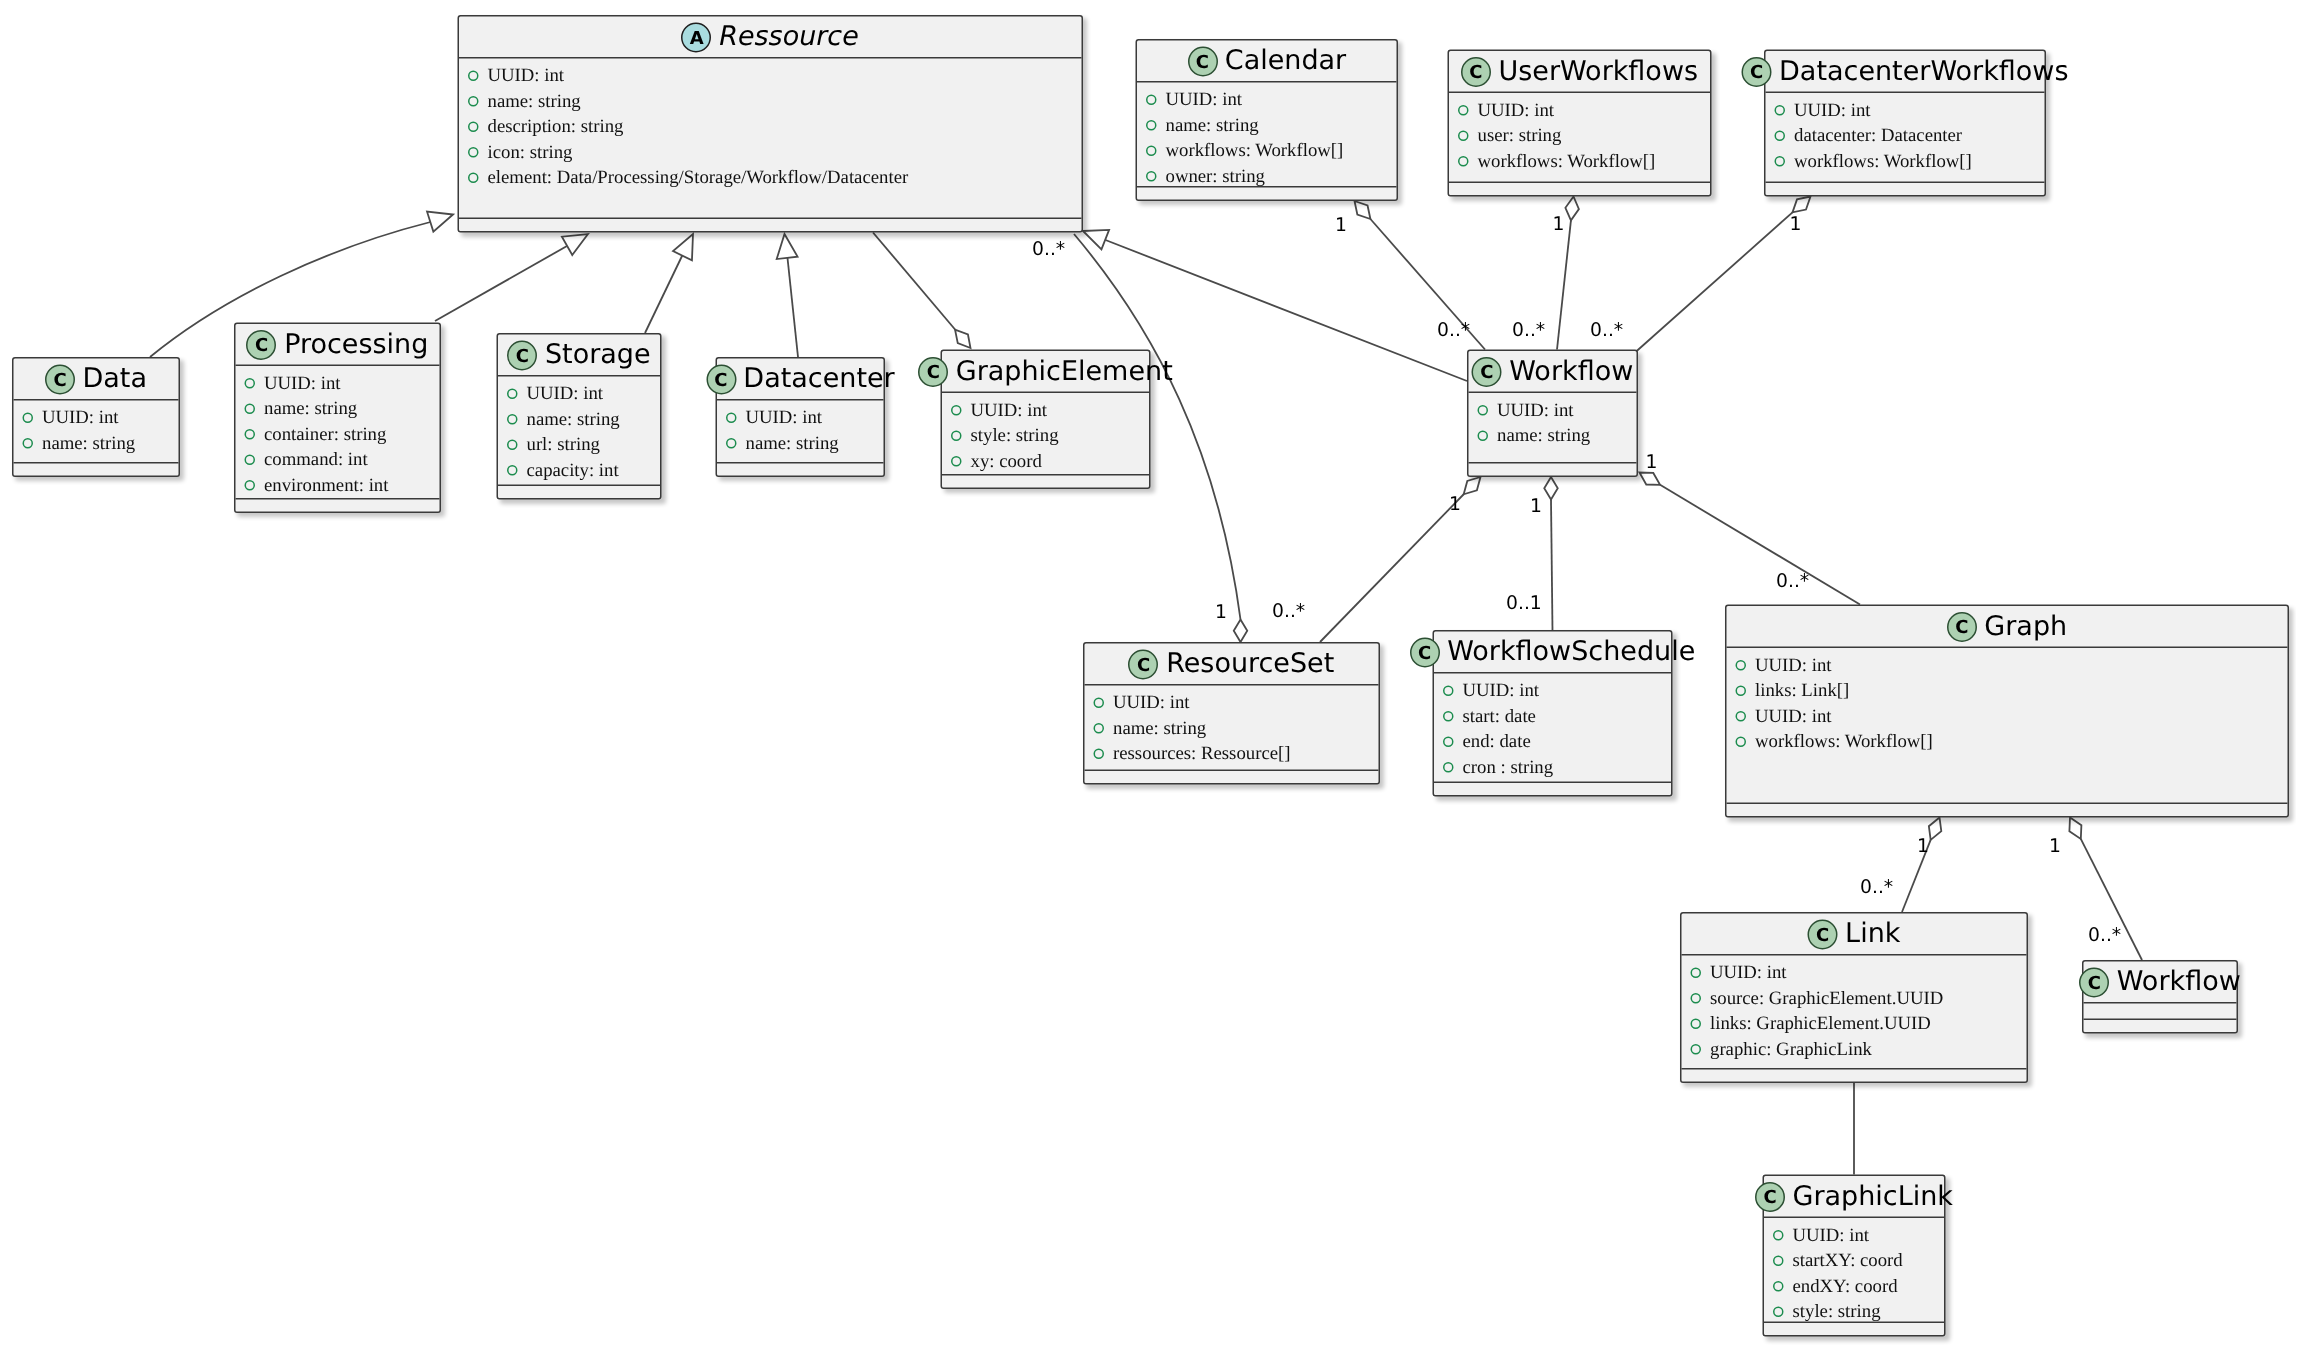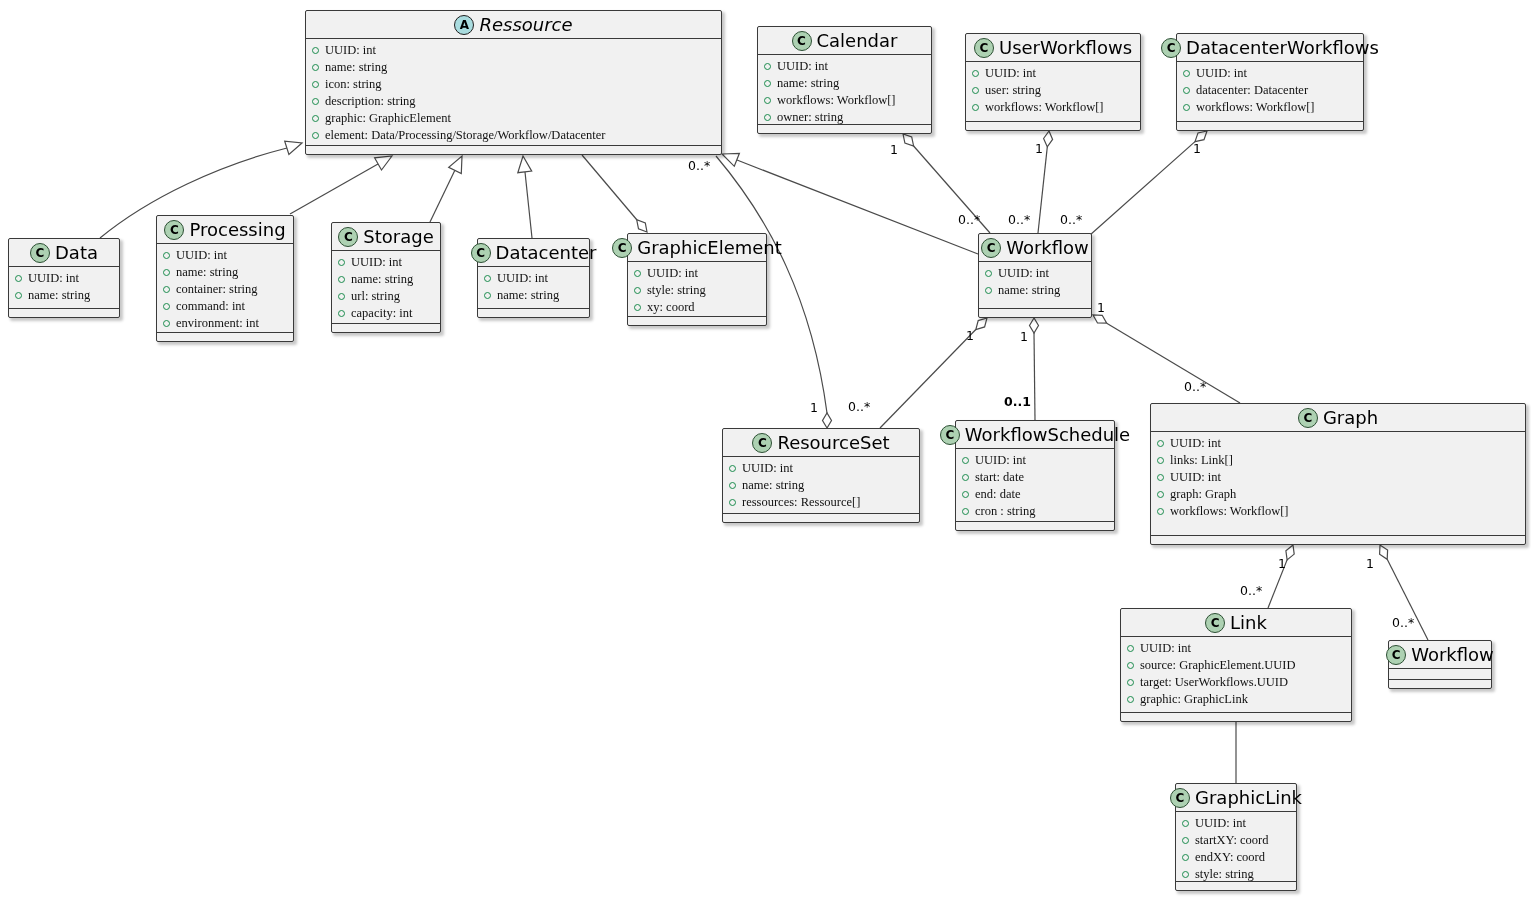--- a/index.html
+++ b/index.html
@@ -107,32 +107,28 @@
       <div class="attr">
           <span class="bullet"></span>
           <span>UUID: int</span>
         </div>
       <div class="attr">
           <span class="bullet"></span>
           <span>name: string</span>
         </div>
       <div class="attr">
           <span class="bullet"></span>
+          <span>description: string</span>
+        </div>
+      <div class="attr">
+          <span class="bullet"></span>
           <span>icon: string</span>
         </div>
       <div class="attr">
           <span class="bullet"></span>
-          <span>description: string</span>
-        </div>
-      <div class="attr">
-          <span class="bullet"></span>
-          <span>graphic: GraphicElement</span>
-        </div>
-      <div class="attr">
-          <span class="bullet"></span>
           <span>element: Data/Processing/Storage/Workflow/Datacenter</span>
         </div>
     </div>
     <div class="uml-methods"></div>
   </div>
 
   <div class="uml-class" style="left:757px;top:26px;width:175px;height:108px;">
     <div class="uml-title">
       <span class="circ class-circ">C</span>
       <span class="cname">Calendar</span>
@@ -395,24 +391,20 @@
       <div class="attr">
           <span class="bullet"></span>
           <span>links: Link[]</span>
         </div>
       <div class="attr">
           <span class="bullet"></span>
           <span>UUID: int</span>
         </div>
       <div class="attr">
           <span class="bullet"></span>
-          <span>graph: Graph</span>
-        </div>
-      <div class="attr">
-          <span class="bullet"></span>
           <span>workflows: Workflow[]</span>
         </div>
     </div>
     <div class="uml-methods"></div>
   </div>
 
   <div class="uml-class" style="left:1120px;top:608px;width:232px;height:114px;">
     <div class="uml-title">
       <span class="circ class-circ">C</span>
       <span class="cname">Link</span>
@@ -421,21 +413,21 @@
       <div class="attr">
           <span class="bullet"></span>
           <span>UUID: int</span>
         </div>
       <div class="attr">
           <span class="bullet"></span>
           <span>source: GraphicElement.UUID</span>
         </div>
       <div class="attr">
           <span class="bullet"></span>
-          <span>target: UserWorkflows.UUID</span>
+          <span>links: GraphicElement.UUID</span>
         </div>
       <div class="attr">
           <span class="bullet"></span>
           <span>graphic: GraphicLink</span>
         </div>
     </div>
     <div class="uml-methods"></div>
   </div>
 
   <div class="uml-class" style="left:1388px;top:640px;width:104px;height:49px;">
@@ -477,21 +469,21 @@
   <div class="mlabel" style="left:958px;top:212px;">0..*</div>
   <div class="mlabel" style="left:1035px;top:141px;">1</div>
   <div class="mlabel" style="left:1008px;top:212px;">0..*</div>
   <div class="mlabel" style="left:1193px;top:141px;">1</div>
   <div class="mlabel" style="left:1060px;top:212px;">0..*</div>
   <div class="mlabel" style="left:810px;top:400px;">1</div>
   <div class="mlabel" style="left:688px;top:158px;">0..*</div>
   <div class="mlabel" style="left:966px;top:328px;">1</div>
   <div class="mlabel" style="left:848px;top:399px;">0..*</div>
   <div class="mlabel" style="left:1020px;top:329px;">1</div>
-  <div class="mlabel" style="left:1004px;top:394px;font-weight:bold;">0..1</div>
+  <div class="mlabel" style="left:1004px;top:394px;">0..1</div>
   <div class="mlabel" style="left:1097px;top:300px;">1</div>
   <div class="mlabel" style="left:1184px;top:379px;">0..*</div>
   <div class="mlabel" style="left:1278px;top:556px;">1</div>
   <div class="mlabel" style="left:1240px;top:583px;">0..*</div>
   <div class="mlabel" style="left:1366px;top:556px;">1</div>
   <div class="mlabel" style="left:1392px;top:615px;">0..*</div>
 
 </div>
 
 </body></html>

